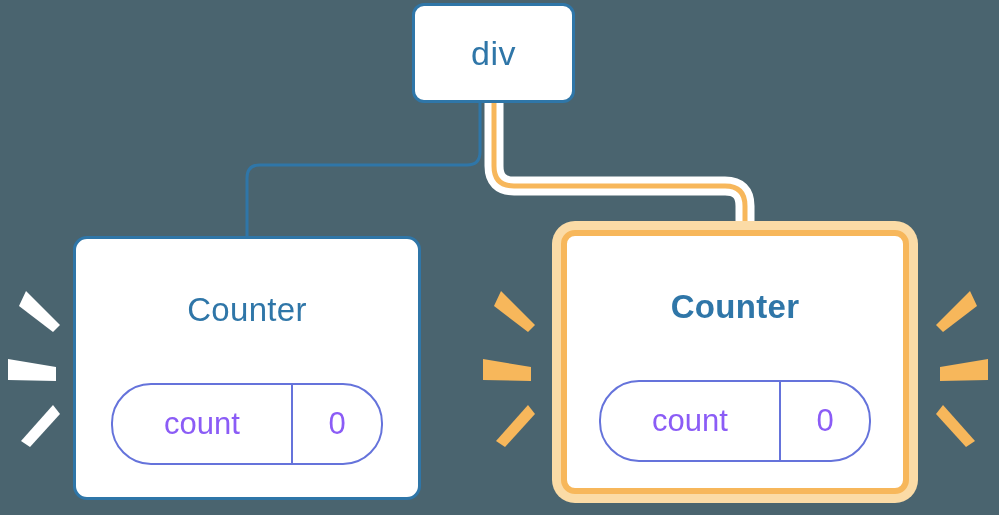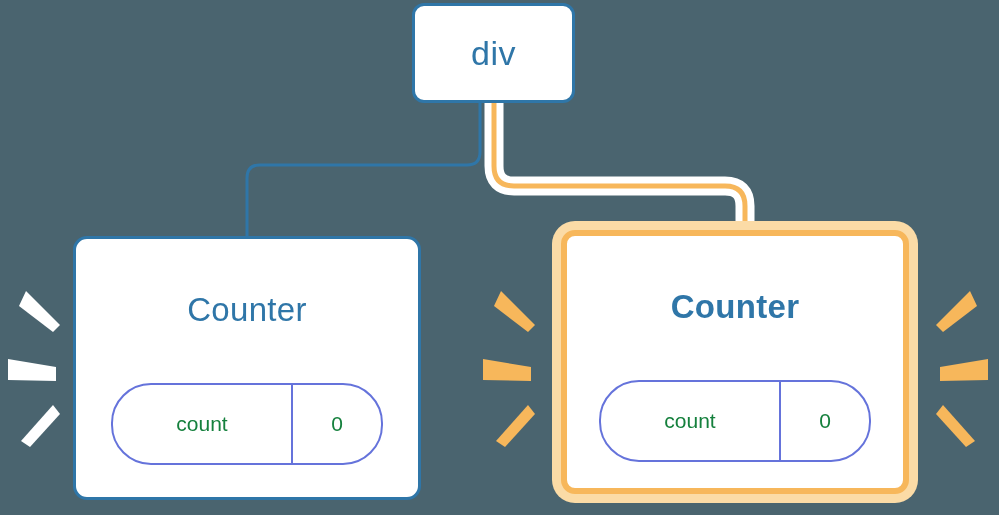--- a/index.html
+++ b/index.html
@@ -92,22 +92,22 @@
     background: #ffffff;
     overflow: hidden;
   }
   .node-counter-plain .pill { width: 268px; }
   .node-counter-highlight .pill { width: 268px; }
 
   .pill-key, .pill-val {
     display: flex;
     align-items: center;
     justify-content: center;
-    color: #15803d;
-    font-size: 21px;
+    color: #8b5cf6;
+    font-size: 31px;
   }
   .pill-key {
     flex: 1 1 auto;
     border-right: 2px solid #6573db;
   }
   .pill-val {
     width: 88px;
   }
 
   

